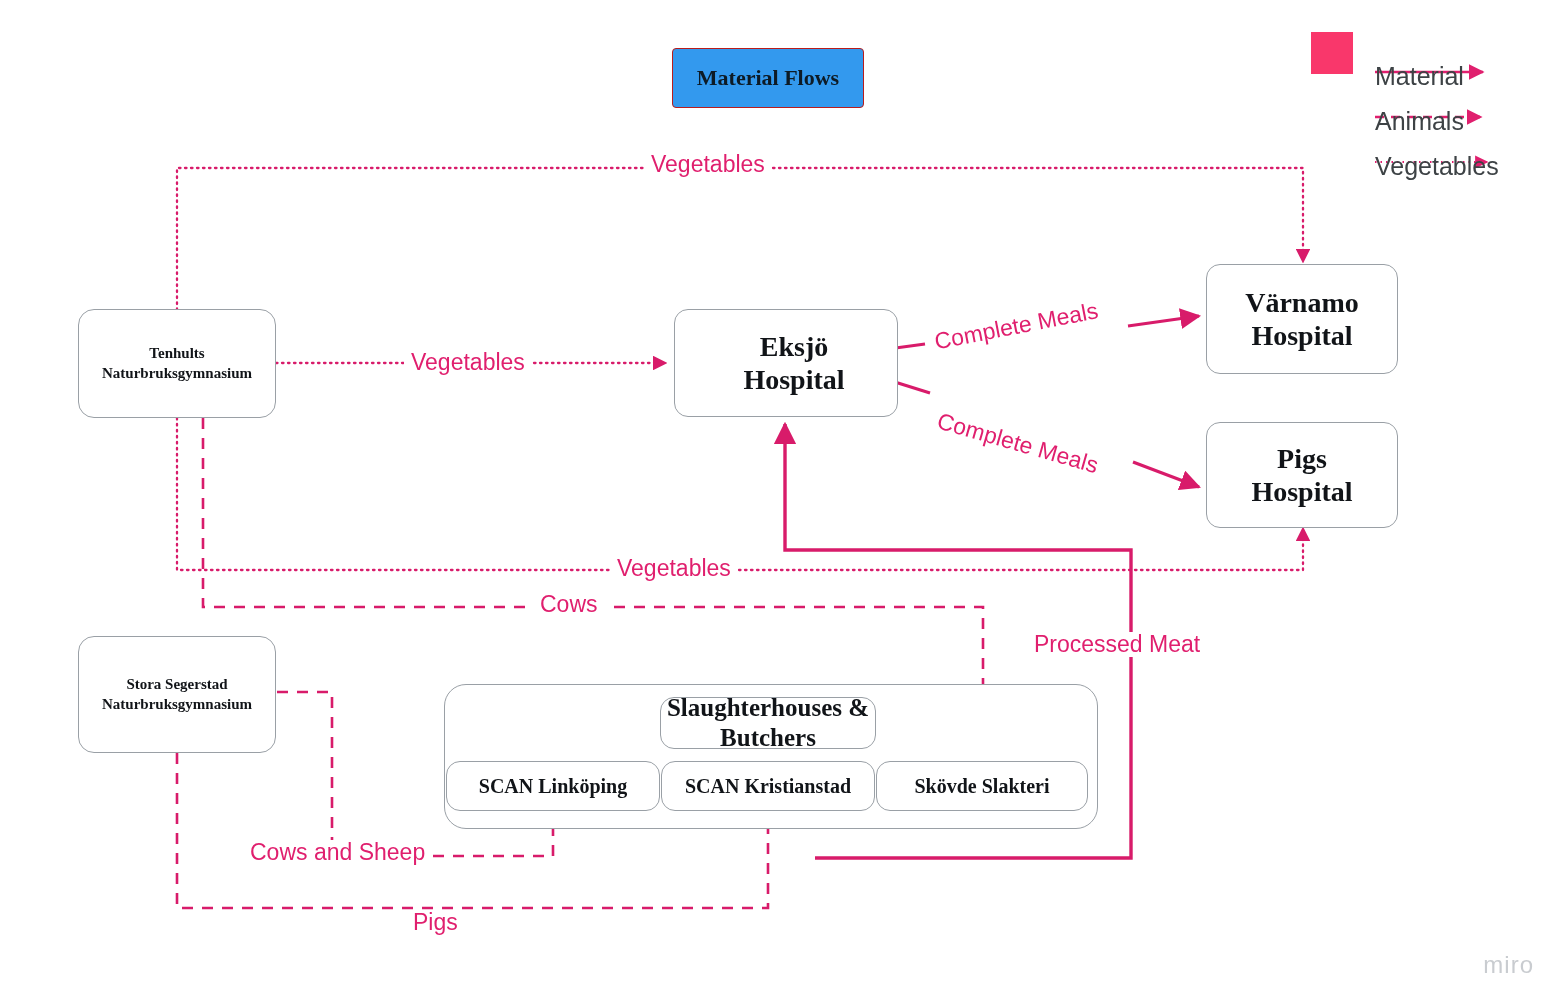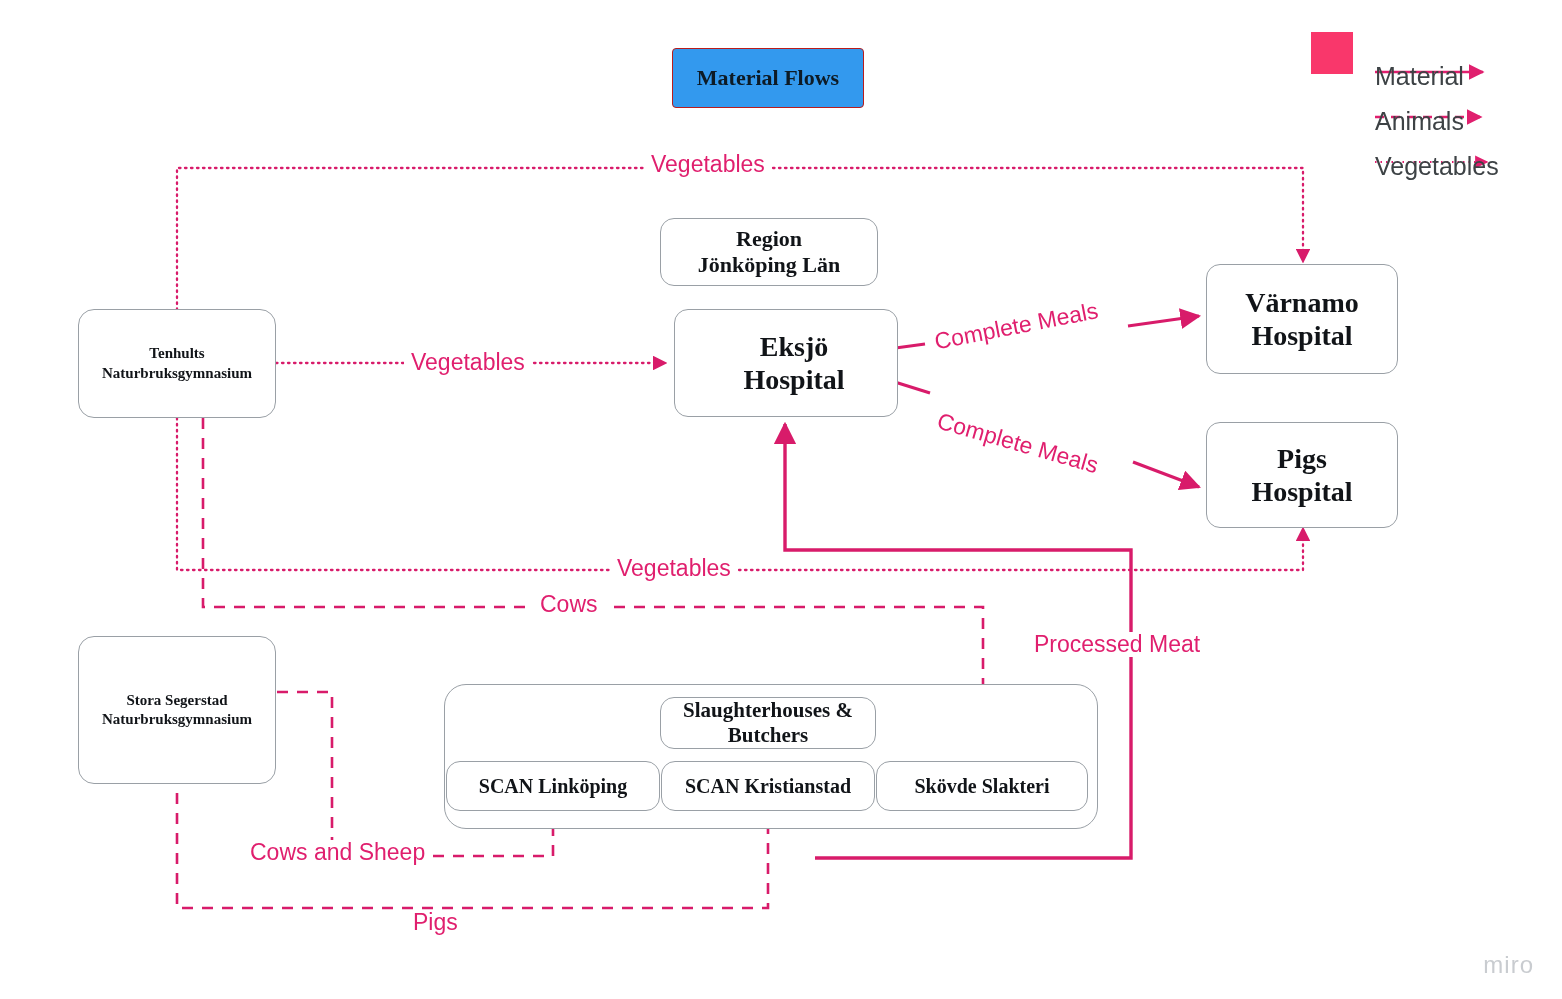--- a/index.html
+++ b/index.html
@@ -76,26 +76,20 @@
 
       <path d="M 866 373 L 930 393" stroke-width="3.2"></path>
       <path d="M 1133 462 L 1199 487" stroke-width="3.2" marker-end="url(#ah)"></path>
     </g>
   </svg>
 
   <div class="title-box" style="left:672px;top:48px;width:192px;height:60px;">
     <span>Material Flows</span>
   </div>
 
-  <div class="node md" style="left:660px;top:218px;width:218px;height:68px;">
-    <div>
-      <div>Region</div>
-      <div>Jönköping Län</div>
-    </div>
-  </div>
 
   <div class="node lg" style="left:674px;top:309px;width:224px;height:108px;padding-left:16px;">
     <div>
       <div>Eksjö</div>
       <div>Hospital</div>
     </div>
   </div>
 
   <div class="node lg" style="left:1206px;top:264px;width:192px;height:110px;">
     <div>
@@ -111,30 +105,30 @@
     </div>
   </div>
 
   <div class="node sm" style="left:78px;top:309px;width:198px;height:109px;justify-content:center;">
     <div>
       <div>Tenhults</div>
       <div>Naturbruksgymnasium</div>
     </div>
   </div>
 
-  <div class="node sm" style="left:78px;top:636px;width:198px;height:148px;">
+  <div class="node sm" style="left:78px;top:636px;width:198px;height:117px;">
     <div>
       <div>Stora Segerstad</div>
       <div>Naturbruksgymnasium</div>
     </div>
   </div>
 
   <div class="group-box" style="left:444px;top:684px;width:654px;height:145px;"></div>
 
-  <div class="node md" style="left:660px;top:697px;width:216px;height:52px;font-size:21px;">
+  <div class="node md" style="left:660px;top:697px;width:216px;height:52px;font-size:25px;">
     <div>
       <div>Slaughterhouses &amp;</div>
       <div>Butchers</div>
     </div>
   </div>
 
   <div class="node md" style="left:446px;top:761px;width:214px;height:50px;font-size:20px;">
     <span>SCAN Linköping</span>
   </div>
 

